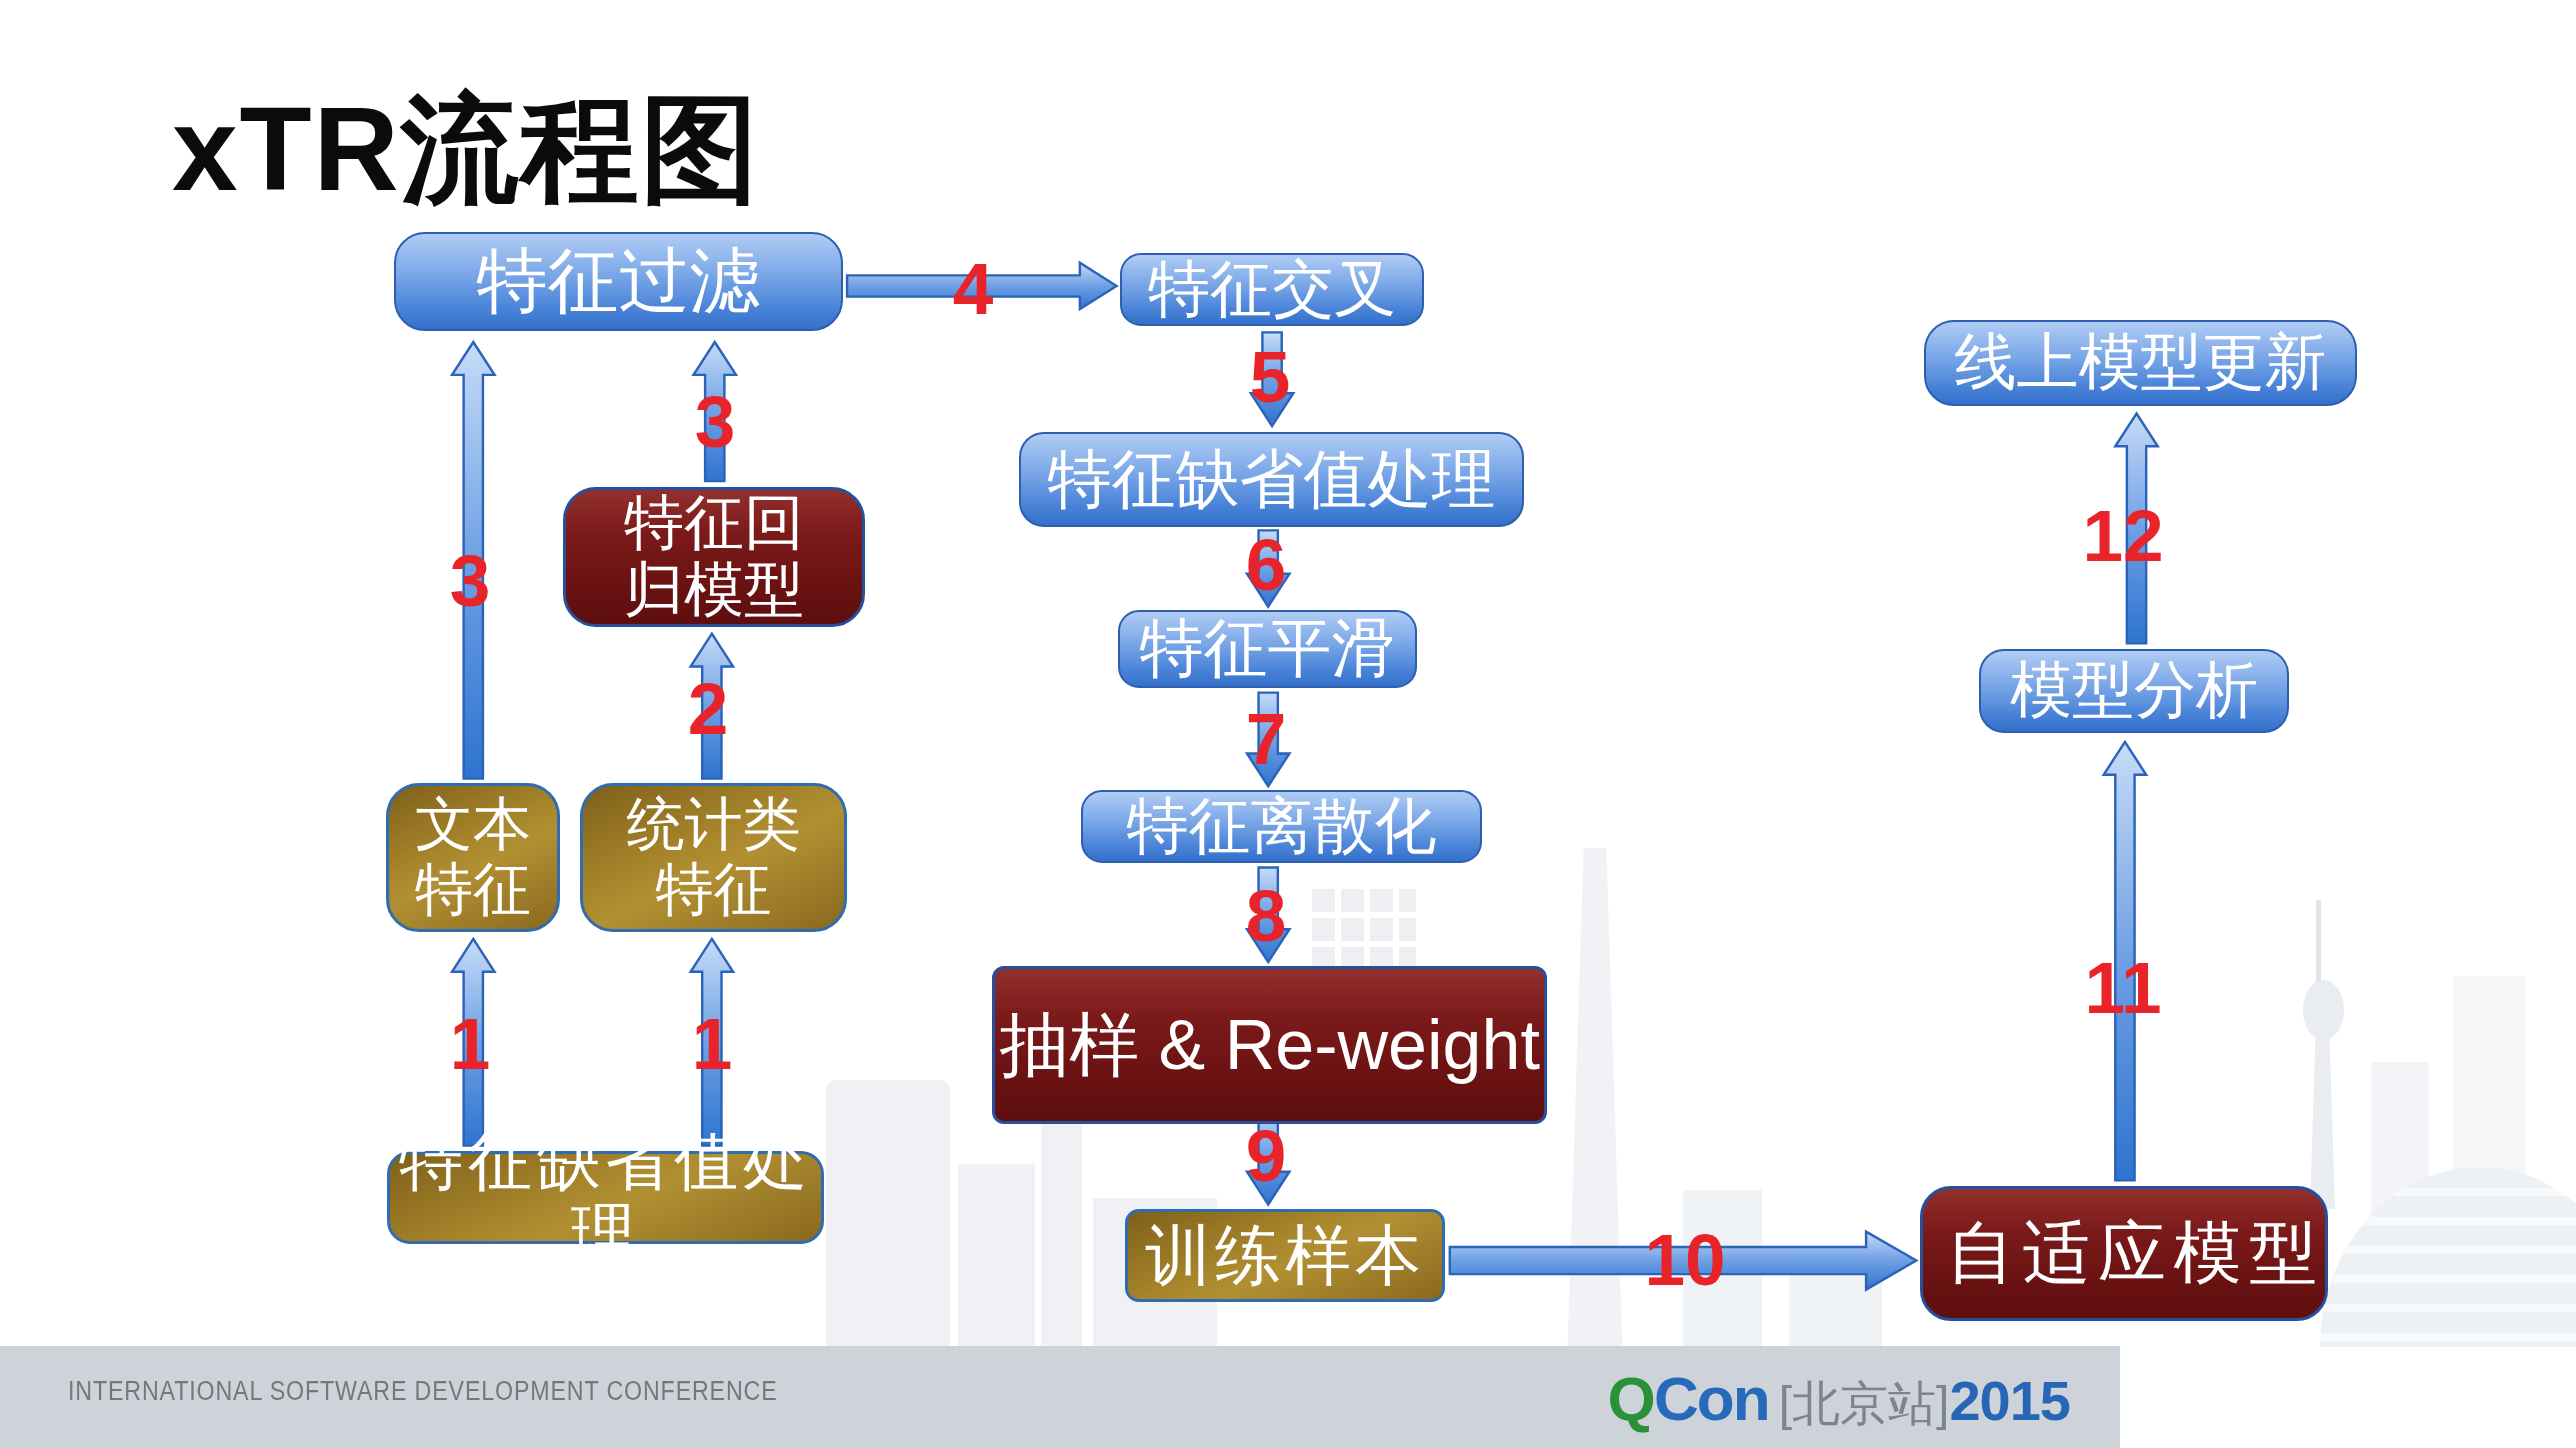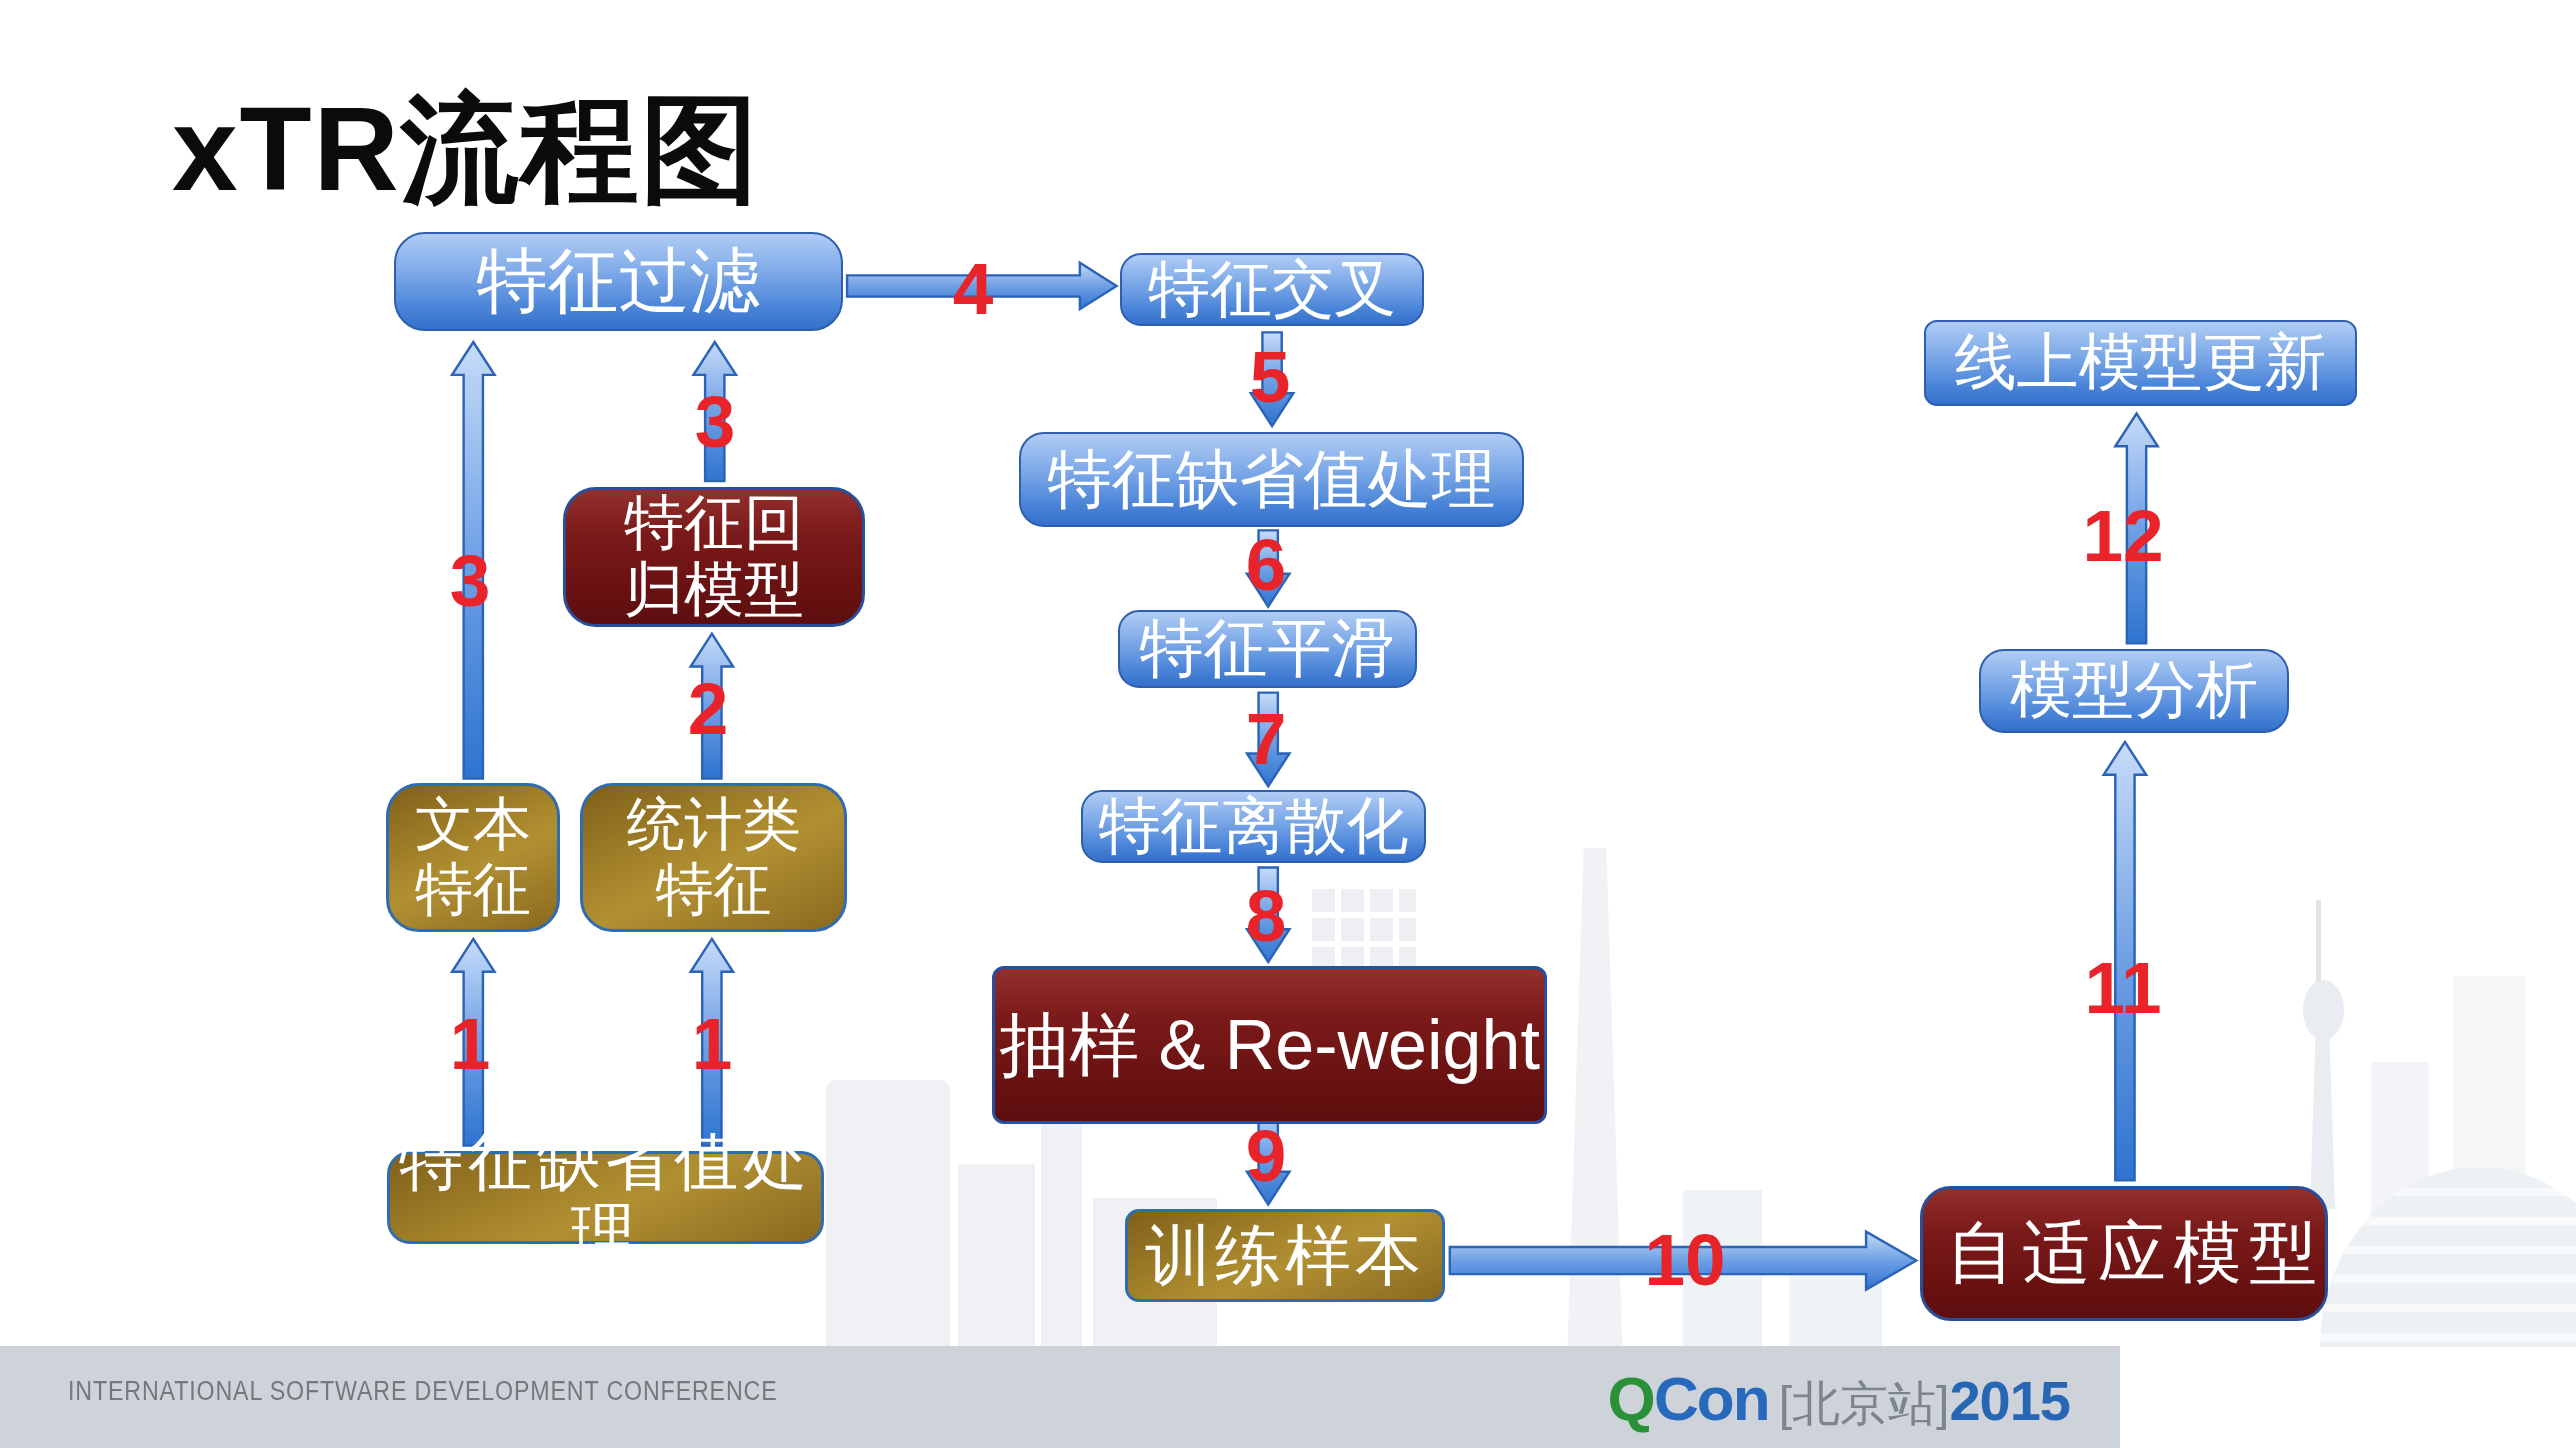--- a/index.html
+++ b/index.html
@@ -115,41 +115,41 @@
 </div>
 
 <div class="node node-blue" style="left:1019px;top:432px;width:505px;height:95px;border-radius:25px;font-size:64px;">
   <span>特征缺省值处理</span>
 </div>
 
 <div class="node node-blue" style="left:1118px;top:610px;width:299px;height:78px;border-radius:21px;font-size:64px;">
   <span>特征平滑</span>
 </div>
 
-<div class="node node-blue" style="left:1081px;top:790px;width:345px;height:73px;border-radius:21px;font-size:62px;">
+<div class="node node-blue" style="left:1081px;top:790px;width:401px;height:73px;border-radius:21px;font-size:62px;">
   <span>特征离散化</span>
 </div>
 
 <div class="node node-red" style="left:992px;top:966px;width:555px;height:158px;border-radius:12px;font-size:70px;font-family:'Liberation Sans',sans-serif;">
   <span>抽样 &amp; Re-weight</span>
 </div>
 
 <div class="node node-gold" style="left:1125px;top:1209px;width:320px;height:93px;border-radius:14px;font-size:66px;letter-spacing:3.9px;">
   <span>训练样本</span>
 </div>
 
 <div class="node node-red" style="left:1920px;top:1186px;width:408px;height:135px;border-radius:31px;font-size:68px;letter-spacing:7.7px;align-items:flex-end;">
   <span>自适应模型</span>
 </div>
 
 <div class="node node-blue" style="left:1979px;top:649px;width:310px;height:84px;border-radius:25px;font-size:62px;">
   <span>模型分析</span>
 </div>
 
-<div class="node node-blue" style="left:1924px;top:320px;width:433px;height:86px;border-radius:13px;font-size:62px;">
+<div class="node node-blue" style="left:1924px;top:320px;width:433px;height:86px;border-radius:30px;font-size:62px;">
   <span>线上模型更新</span>
 </div>
 
 <div class="node node-red" style="left:563px;top:487px;width:302px;height:140px;border-radius:33px;font-size:60px;">
   <span>特征回</span>
   <span>归模型</span>
 </div>
 
 <div class="node node-gold" style="left:386px;top:783px;width:174px;height:149px;border-radius:33px;font-size:58px;">
   <span>文本</span>

